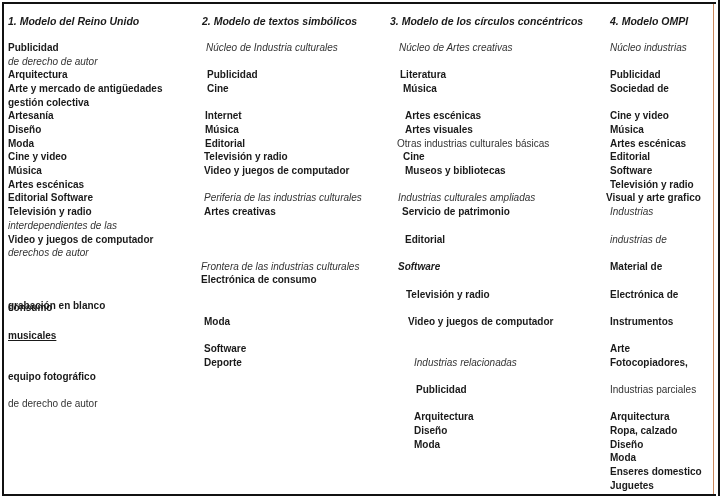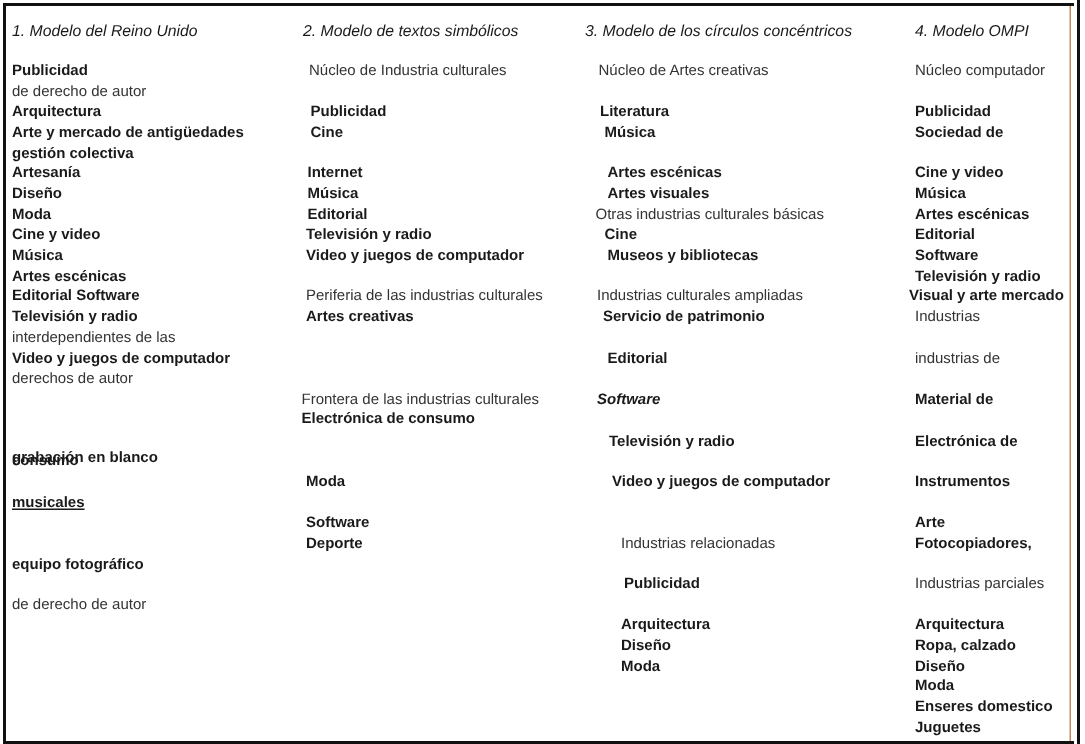--- a/index.html
+++ b/index.html
@@ -4,23 +4,23 @@
 <style>
   html, body { margin: 0; padding: 0; background: #ffffff; }
   body { width: 723px; height: 496px; position: relative; overflow: hidden;
          font-family: "Liberation Sans", "DejaVu Sans", sans-serif; color: #1a1a1a; }
   .frame { position: absolute; left: 2px; top: 2px; width: 712px; height: 490px;
            border-left: 2px solid #111; border-top: 2px solid #111; border-bottom: 2px solid #111; }
   .rline-outer { position: absolute; left: 718px; top: 0; width: 2px; height: 496px; background: #111; }
   .rline-inner { position: absolute; left: 713px; top: 4px; width: 1px; height: 490px; background: #c9875c; }
   .t { position: absolute; white-space: nowrap; font-size: 10px; line-height: 12px; }
   .b { font-weight: bold; }
-  .i { color: #333; }
+  .i { font-style: italic; color: #333; }
   .ib { font-style: italic; font-weight: bold; }
-  .h { font-style: italic; font-weight: normal; font-size: 10.5px; }
+  .h { font-style: italic; font-weight: bold; font-size: 10.5px; }
   .n { font-weight: normal; color: #333; }
 </style>
 </head>
 <body>
 
 <div class="frame"></div>
 <div class="rline-inner"></div>
 <div class="rline-outer"></div>
 
 <div id="doc">
@@ -76,30 +76,30 @@
     <div class="t b" style="left: 402px; top: 206px;">Servicio de patrimonio</div>
     <div class="t b" style="left: 405px; top: 234px;">Editorial</div>
     <div class="t ib" style="left: 398px; top: 261px;">Software</div>
     <div class="t b" style="left: 406px; top: 289px;">Televisión y radio</div>
     <div class="t b" style="left: 408px; top: 316px;">Video y juegos de computador</div>
     <div class="t i" style="left: 414px; top: 357px;">Industrias relacionadas</div>
     <div class="t b" style="left: 416px; top: 384px;">Publicidad</div>
     <div class="t b" style="left: 414px; top: 411px;">Arquitectura</div>
     <div class="t b" style="left: 414px; top: 425px;">Diseño</div>
     <div class="t b" style="left: 414px; top: 439px;">Moda</div>
-    <div class="t i" style="left: 610px; top: 42px;">Núcleo computador</div>
+    <div class="t i" style="left: 610px; top: 42px;">Núcleo industrias</div>
     <div class="t b" style="left: 610px; top: 69px;">Publicidad</div>
     <div class="t b" style="left: 610px; top: 83px;">Sociedad de</div>
     <div class="t b" style="left: 610px; top: 110px;">Cine y video</div>
     <div class="t b" style="left: 610px; top: 124px;">Música</div>
     <div class="t b" style="left: 610px; top: 138px;">Artes escénicas</div>
     <div class="t b" style="left: 610px; top: 151px;">Editorial</div>
     <div class="t b" style="left: 610px; top: 165px;">Software</div>
     <div class="t b" style="left: 610px; top: 179px;">Televisión y radio</div>
-    <div class="t b" style="left: 606px; top: 192px;">Visual y arte mercado</div>
+    <div class="t b" style="left: 606px; top: 192px;">Visual y arte grafico</div>
     <div class="t i" style="left: 610px; top: 206px;">Industrias</div>
     <div class="t i" style="left: 610px; top: 234px;">industrias de</div>
     <div class="t b" style="left: 610px; top: 261px;">Material de</div>
     <div class="t b" style="left: 610px; top: 289px;">Electrónica de</div>
     <div class="t b" style="left: 610px; top: 316px;">Instrumentos</div>
     <div class="t b" style="left: 610px; top: 343px;">Arte</div>
     <div class="t b" style="left: 610px; top: 357px;">Fotocopiadores,</div>
     <div class="t n" style="left: 610px; top: 384px;">Industrias parciales</div>
     <div class="t b" style="left: 610px; top: 411px;">Arquitectura</div>
     <div class="t b" style="left: 610px; top: 425px;">Ropa, calzado</div>

